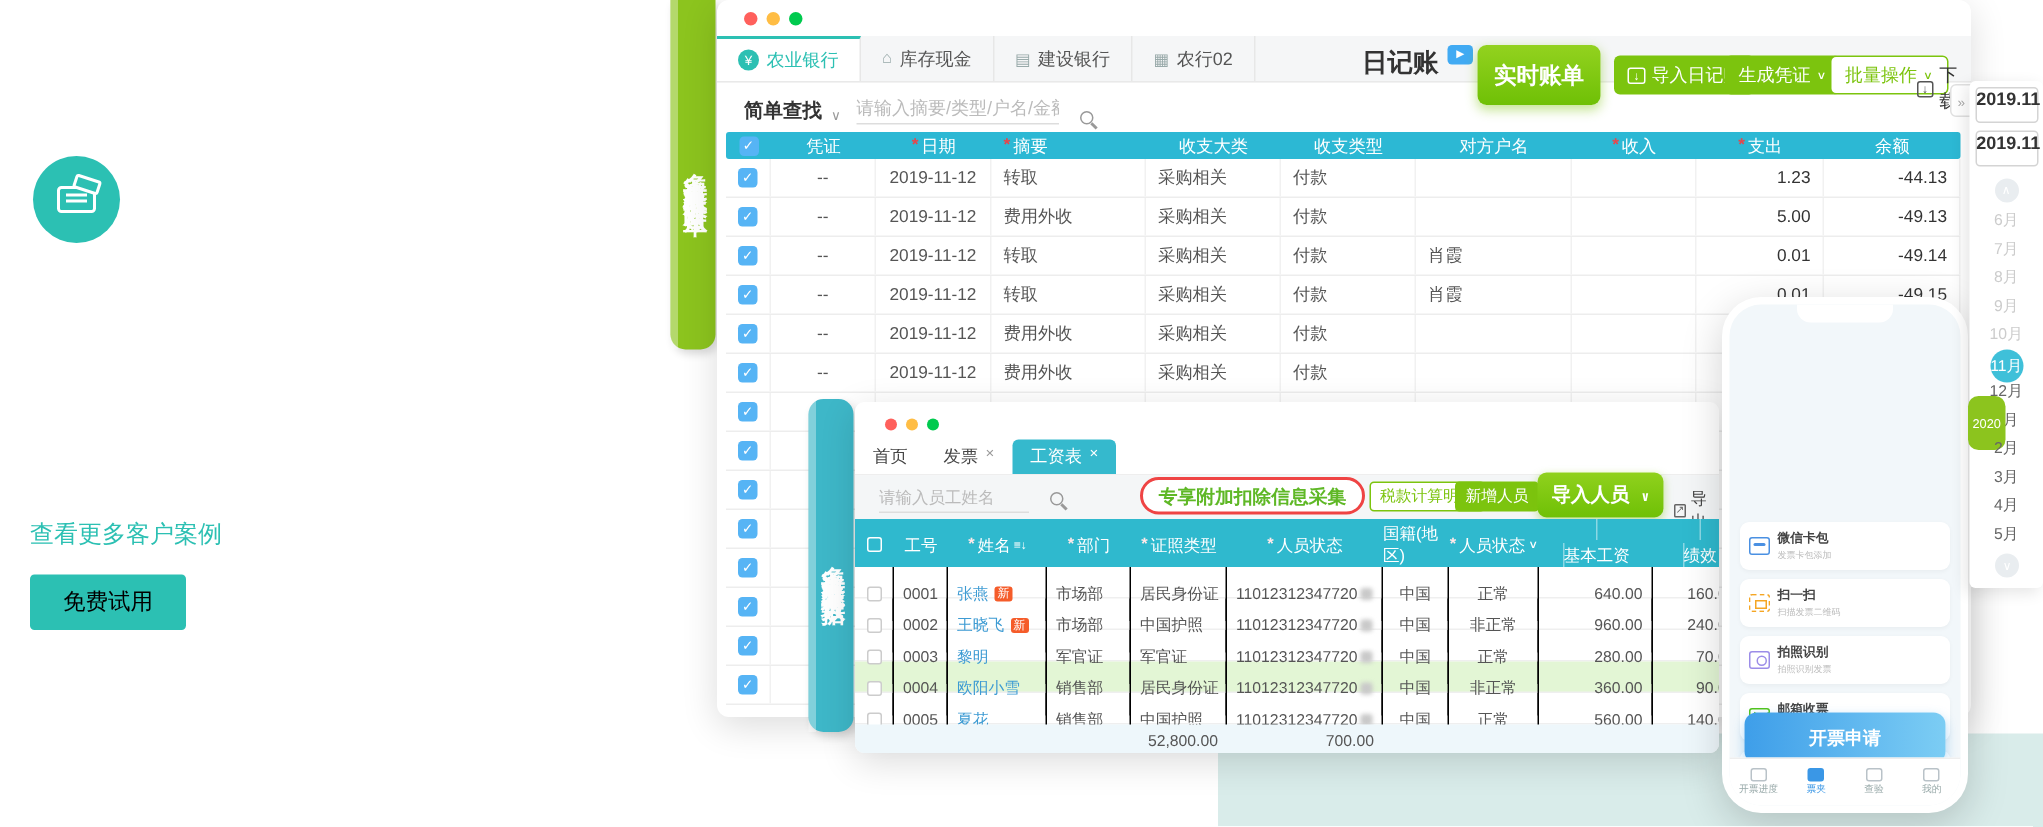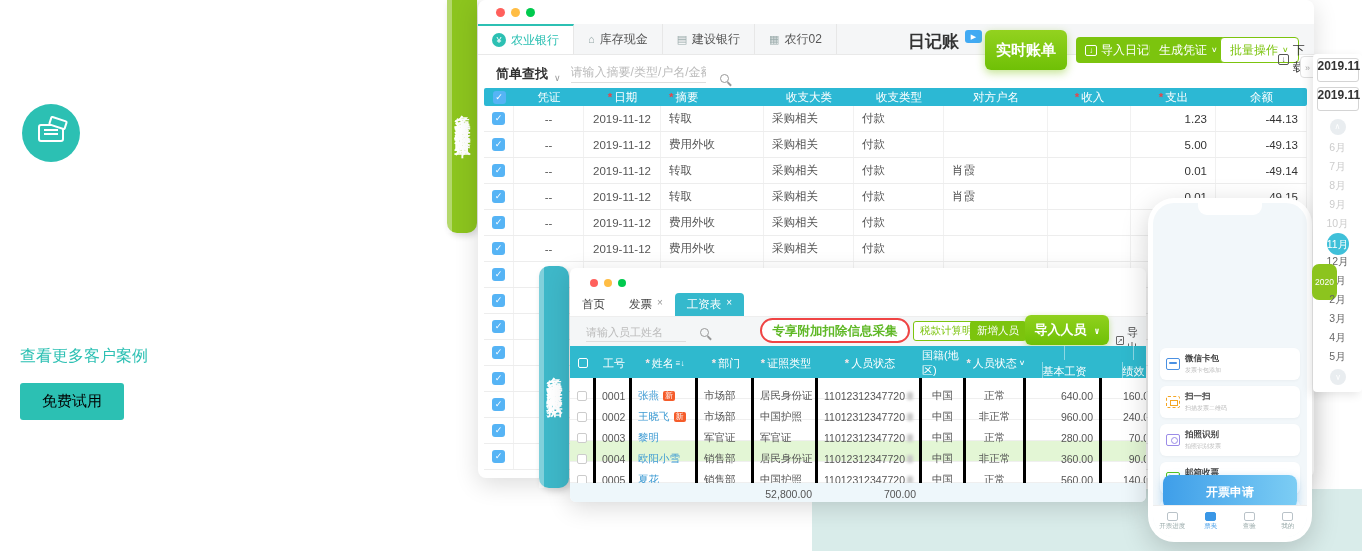--- a/index.html
+++ b/index.html
@@ -86,21 +86,21 @@
   .sgrid{display:grid;grid-template-columns:26px 36px 66px 56px 64px 104px 44px 60px 76px 62px 46px}
   .s-head{position:absolute;left:0;top:78px;width:640px;height:32px;background:#2fb9ce;color:#fff;font-size:11px}
   .s-head>div{display:flex;align-items:center;justify-content:center;gap:2px}
   .s-head .req{color:#ffe9e9}
   .sh-money{flex-direction:column;justify-content:flex-start;align-items:stretch;gap:0}
   .sh-money .tp{height:14px;border-bottom:1px solid rgba(255,255,255,.45);border-left:1px solid rgba(255,255,255,.45)}
   .sh-money .bt{height:18px;line-height:18px;text-align:center;border-left:1px solid rgba(255,255,255,.45)}
   .s-body{position:absolute;left:0;top:110px;width:640px}
   .srow{height:21px;border-bottom:1px solid #efefef;font-size:10.5px;color:#555}
   .srow.sel{background:#e3f6d5}
-  .sc{display:flex;align-items:center;padding:18px 6px;border-right:3px solid #000000;overflow:hidden;white-space:nowrap}
+  .sc{display:flex;align-items:center;padding:18px 6px;border-right:1px solid #000000;overflow:hidden;white-space:nowrap}
   .sc.cc{justify-content:center}.sc.rr{justify-content:flex-end}
   .ucb{width:10px;height:10px;border:1px solid #ccc;border-radius:2px;background:#fff;cursor:pointer}
   .s-head .ucb{border-color:#fff;background:transparent}
   .nm{color:#3d9bd3;cursor:pointer}
   .badge-new{margin-left:4px;background:#f55c2a;color:#fff;font-size:8px;padding:1px 2px;border-radius:2px;line-height:1}
   .blur-chip{display:inline-block;width:26px;height:8px;margin-left:2px;border-radius:2px;background:#c9c9c9;filter:blur(1.5px)}
   .s-foot{position:absolute;left:0;top:215px;width:640px;height:21px;background:#eef7fb;font-size:10.5px;color:#555;display:grid;grid-template-columns:26px 36px 66px 56px 64px 104px 44px 60px 76px 62px 46px;align-items:center}
   .bars{display:inline-flex;align-items:flex-end;gap:1px;margin-right:4px}
   .bars i{width:2px;background:#7cc40e;display:block}
   .bars i:nth-child(1){height:4px}.bars i:nth-child(2){height:7px}.bars i:nth-child(3){height:5px}

